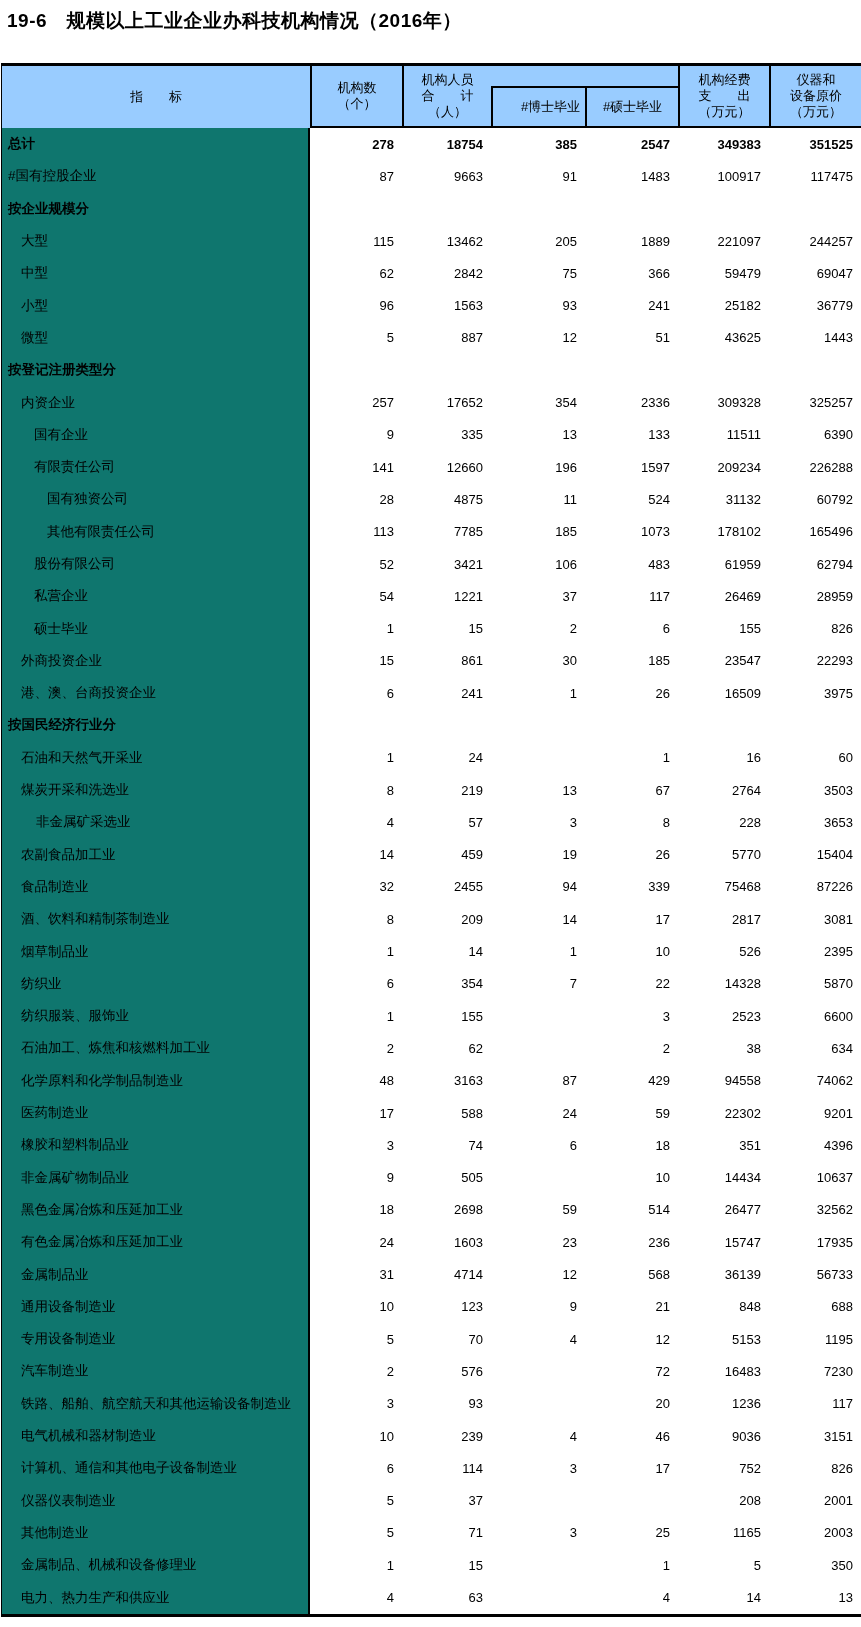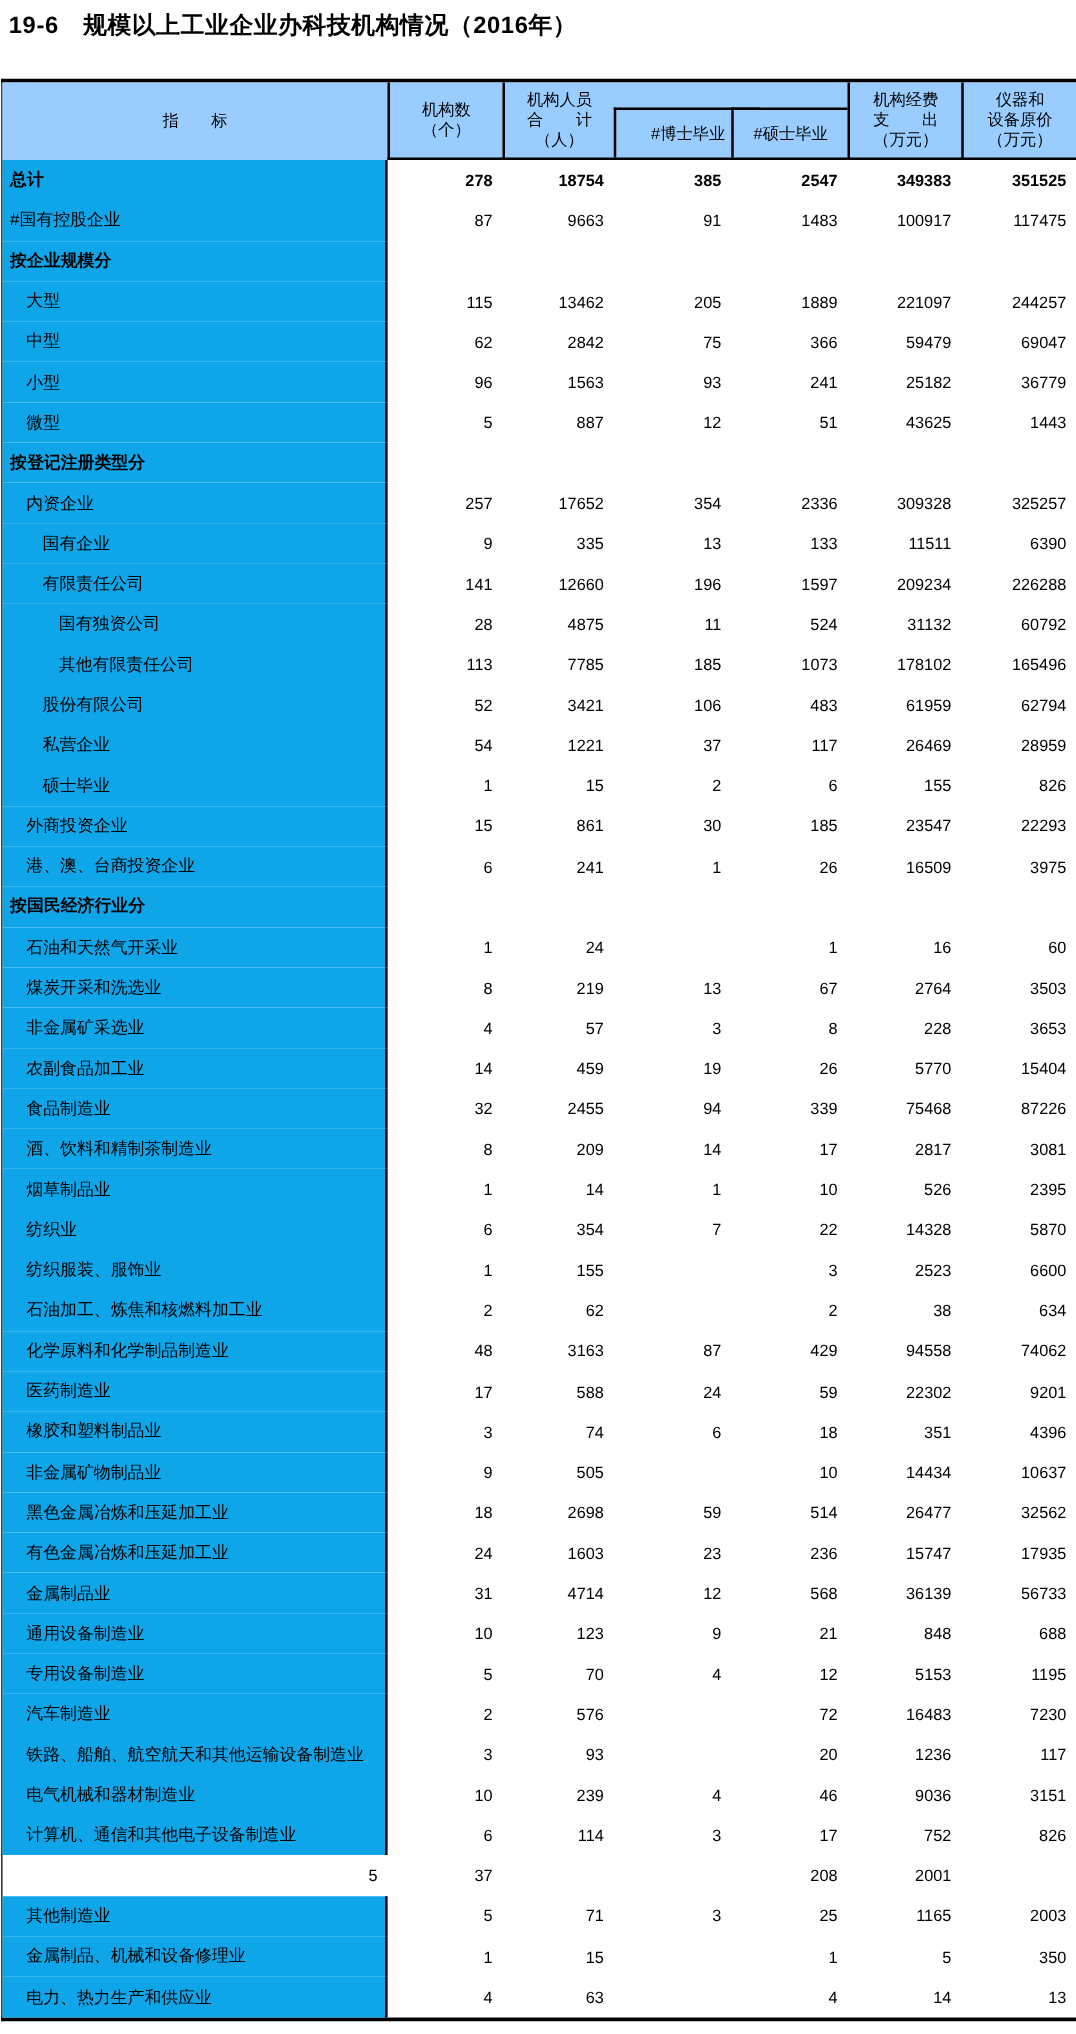--- a/index.html
+++ b/index.html
@@ -42,21 +42,21 @@
     font-size:13px; white-space:pre;
   }
   .h-box.phd { left:87px; width:117px; }
   .h-box.master { left:181px; right:0; }
   .tbody { width:859px; }
   .row {
     display:grid; grid-template-columns:308px 92px 89px 94px 93px 91px 92px;
     height:32.3px;
   }
   .stub {
-    background:#0ea5e9; border-right:2px solid #000; box-sizing:border-box;
+    background:#0f766e; border-right:2px solid #000; box-sizing:border-box;
     display:flex; align-items:center; font-size:13.5px; height:100%;
     white-space:pre; overflow:hidden;
   }
   .num {
     display:flex; align-items:center; justify-content:flex-end;
     padding-right:8px; font-size:13px; height:100%;
   }
   .bold { font-weight:bold; }
 </style>
 </head>
@@ -267,21 +267,21 @@
       <div class="row">
         <div class="stub" style="padding-left: 19px;">煤炭开采和洗选业</div>
         <div class="num">8</div>
         <div class="num">219</div>
         <div class="num">13</div>
         <div class="num">67</div>
         <div class="num">2764</div>
         <div class="num">3503</div>
       </div>
       <div class="row">
-        <div class="stub" style="padding-left: 19px;">非金属矿采选业</div>
+        <div class="stub" style="padding-left: 34px;">非金属矿采选业</div>
         <div class="num">4</div>
         <div class="num">57</div>
         <div class="num">3</div>
         <div class="num">8</div>
         <div class="num">228</div>
         <div class="num">3653</div>
       </div>
       <div class="row">
         <div class="stub" style="padding-left: 19px;">农副食品加工业</div>
         <div class="num">14</div>
@@ -456,20 +456,21 @@
       <div class="row">
         <div class="stub" style="padding-left: 19px;">计算机、通信和其他电子设备制造业</div>
         <div class="num">6</div>
         <div class="num">114</div>
         <div class="num">3</div>
         <div class="num">17</div>
         <div class="num">752</div>
         <div class="num">826</div>
       </div>
       <div class="row">
+        <div class="stub" style="padding-left: 19px;">仪器仪表制造业</div>
         <div class="num">5</div>
         <div class="num">37</div>
         <div class="num"></div>
         <div class="num"></div>
         <div class="num">208</div>
         <div class="num">2001</div>
       </div>
       <div class="row">
         <div class="stub" style="padding-left: 19px;">其他制造业</div>
         <div class="num">5</div>

